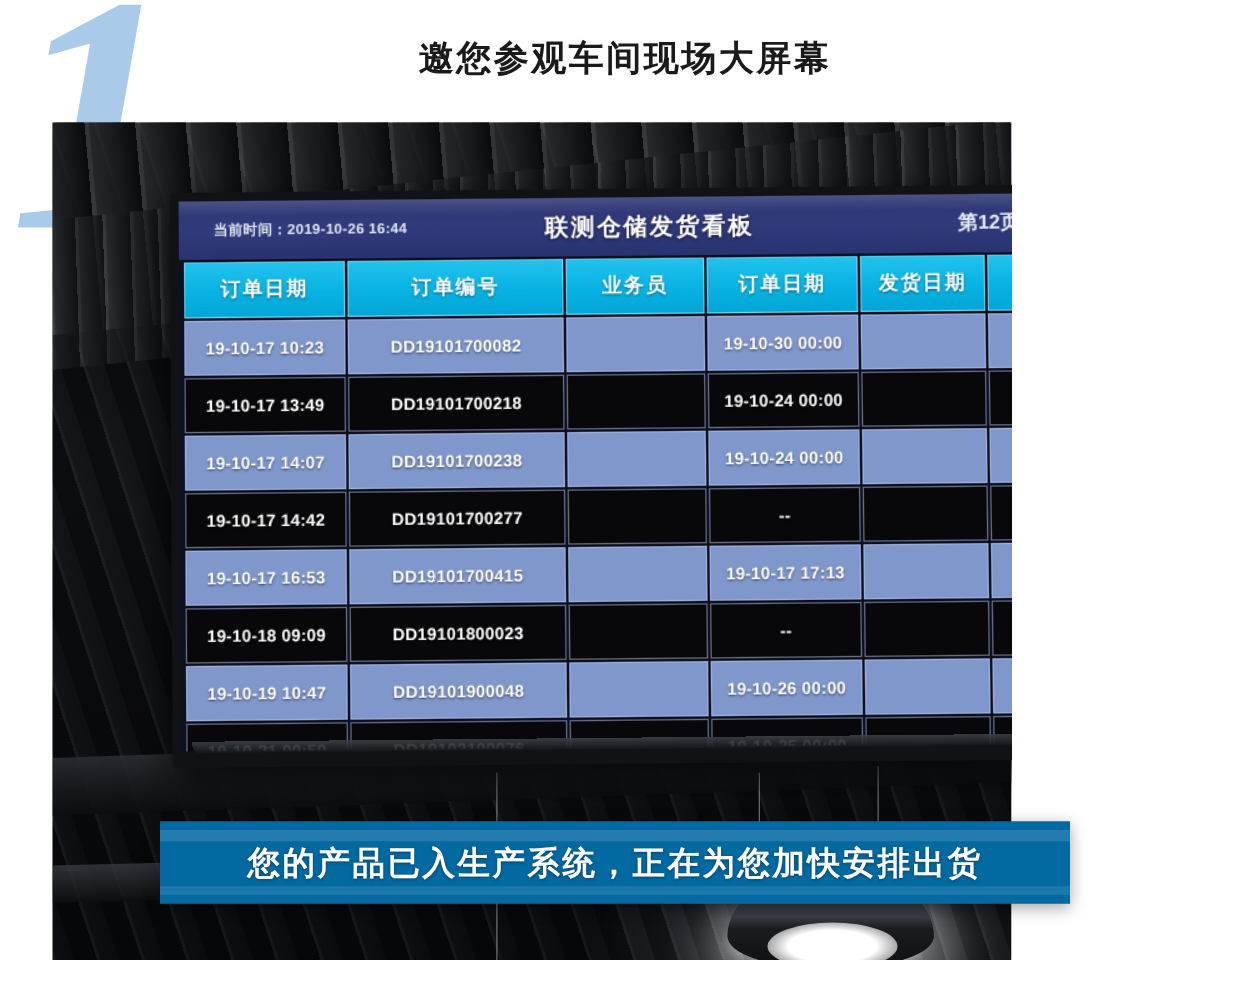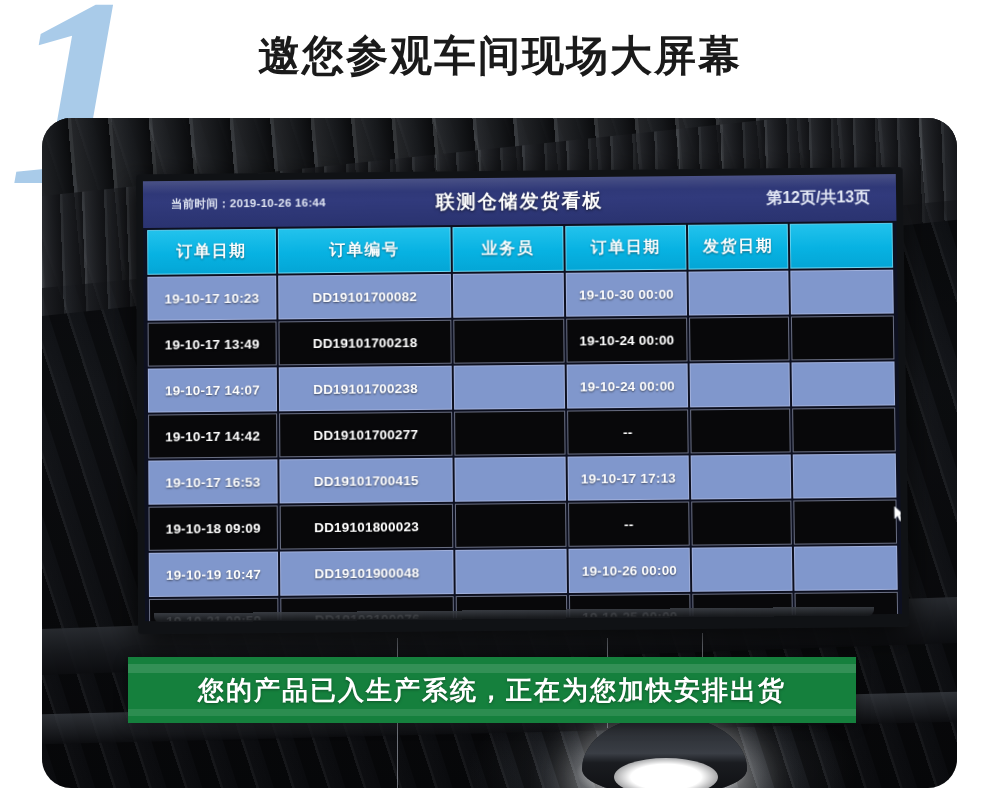--- a/index.html
+++ b/index.html
@@ -10,34 +10,33 @@
   .numeral{
     position:absolute;left:8px;top:-8px;width:190px;height:220px;
     font-family:"Liberation Serif","DejaVu Serif",serif;
     font-size:270px;line-height:200px;font-weight:700;font-style:italic;
     color:#a9cbe9;user-select:none;z-index:1;letter-spacing:-10px;
   }
 
   
   .heading{
     position:absolute;left:0;top:28px;width:1000px;text-align:center;
-    font-size:42px;font-weight:700;color:#1a1a1a;letter-spacing:2px;
+    font-size:28px;font-weight:700;color:#1a1a1a;letter-spacing:2px;
     z-index:3;
   }
 
   
   .photo{
-    position:absolute;left:42px;top:118px;width:915px;height:670px;
+    position:absolute;left:42px;top:98px;width:767px;height:670px;
     overflow:hidden;z-index:2;
     background:
       
       radial-gradient(ellipse 120px 42px at 620px 655px, rgba(255,255,255,.95) 0%, rgba(255,255,255,.75) 35%, rgba(255,255,255,0) 72%),
       radial-gradient(ellipse 260px 120px at 620px 655px, rgba(200,215,230,.28) 0%, rgba(0,0,0,0) 75%),
       linear-gradient(180deg,#0b0d10 0%,#121418 40%,#0a0b0e 100%);
-    border-radius: 29px;
   }
   
   .beams{
     position:absolute;inset:0;
     background:repeating-linear-gradient(72deg,
        rgba(255,255,255,.055) 0px, rgba(255,255,255,.055) 2px,
        rgba(255,255,255,.012) 3px, rgba(255,255,255,0) 16px,
        rgba(0,0,0,.45) 17px, rgba(0,0,0,.45) 34px);
     opacity:.85;
   }
@@ -137,21 +136,21 @@
     text-align:center;letter-spacing:.2px;
     text-shadow:0 1px 2px rgba(0,0,0,.55);
     border:1px solid rgba(185,195,230,.55);
   }
   tr.odd td{background:#8097cc;}
   tr.even td{background:#08080a;}
 
   
   .banner{
     position:absolute;left:128px;top:657px;width:728px;height:66px;z-index:5;
-    background:#15803d;
+    background:#0369a1;
     display:flex;align-items:center;justify-content:center;
     box-shadow:0 3px 12px rgba(0,0,0,.35);
   }
   .banner:before{
     content:"";position:absolute;left:0;right:0;top:7px;height:9px;
     background:rgba(255,255,255,.13);
   }
   .banner:after{
     content:"";position:absolute;left:0;right:0;bottom:7px;height:7px;
     background:rgba(255,255,255,.10);

